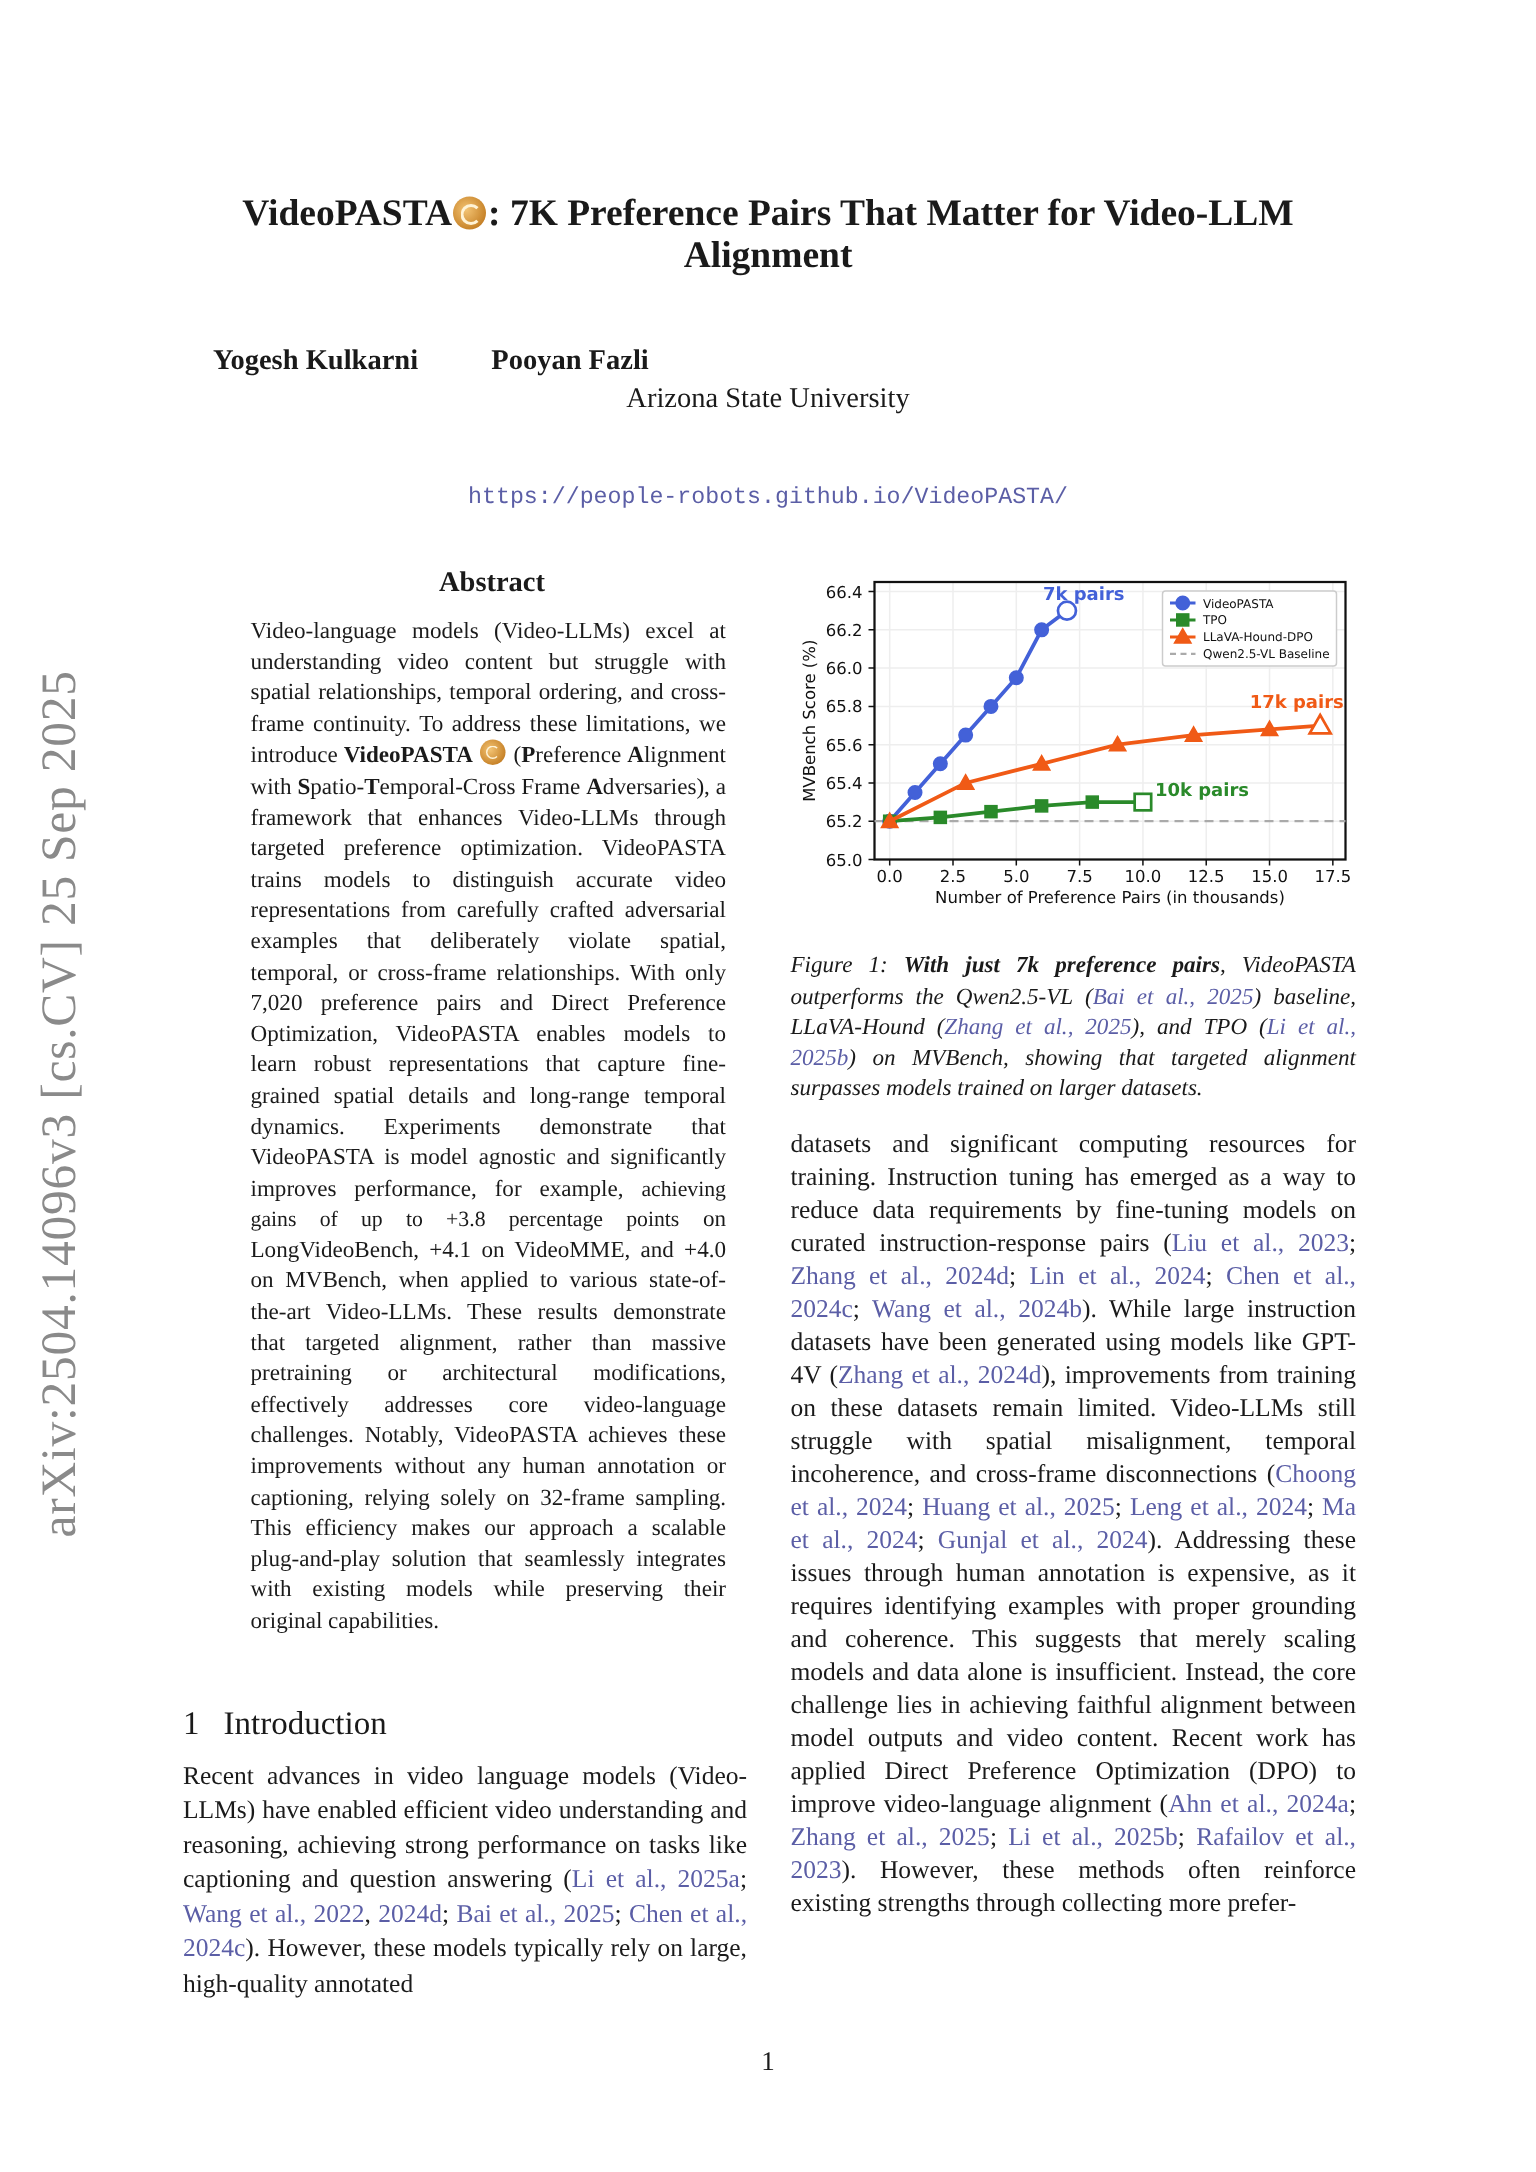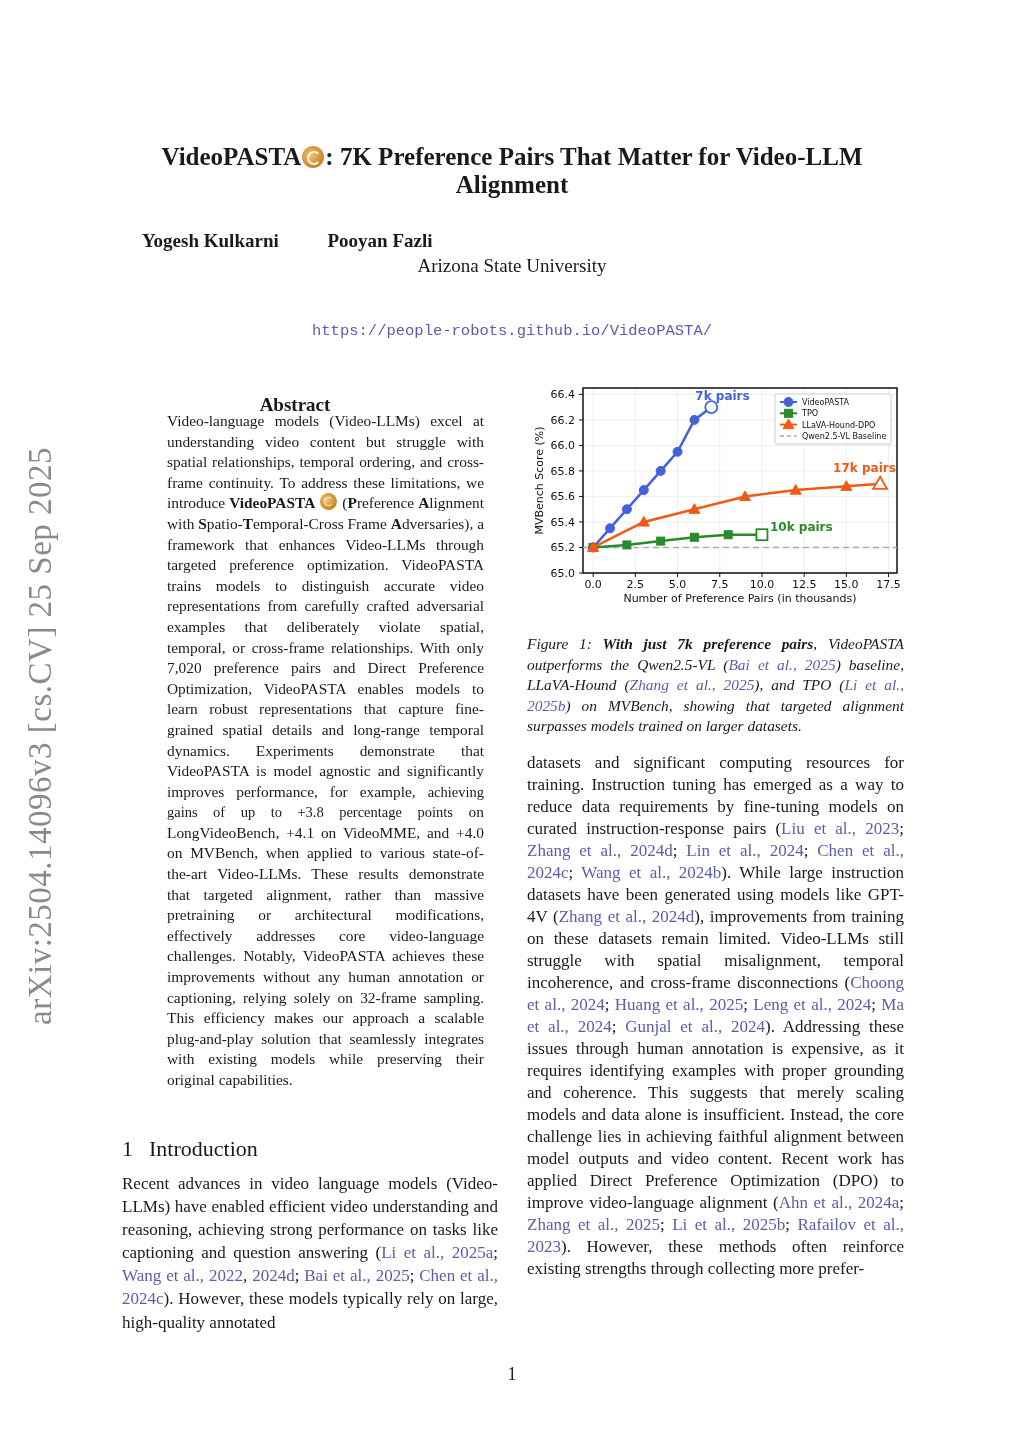--- a/index.html
+++ b/index.html
@@ -1,36 +1,36 @@
 <!DOCTYPE html>
 <html><head>
 <meta charset="utf-8">
 <style>
   html, body { margin:0; padding:0; background:#fff; }
   body { width:1024px; height:1448px; position:relative; overflow:hidden;
          font-family:"Liberation Serif", "DejaVu Serif", serif; color:#1a1a1a; }
-  .title { position:absolute; left:120px; width:784px; top:143px; text-align:center;
+  .title { position:absolute; left:120px; width:784px; top:129px; text-align:center;
            font-weight:bold; font-size:25px; line-height:28px; }
   .pasta-icon { display:inline-block; width:22px; height:22px; border-radius:50%;
            background:radial-gradient(circle at 40% 40%, #f3c373, #c8842a 70%, #a8651d);
            vertical-align:-3px; margin:0 1px; position:relative; }
   .pasta-icon::after { content:""; position:absolute; left:5px; top:5px; width:10px; height:10px;
            border:2px solid #fff3d6; border-radius:50%; border-right-color:transparent; }
   .pasta-icon.small { width:17px; height:17px; vertical-align:-2px; }
   .pasta-icon.small::after { left:4px; top:4px; width:7px; height:7px; border-width:1.5px; }
   .authors { position:absolute; left:120px; width:784px; top:230px; text-align:left;
            font-weight:bold; font-size:19px;font-family:Liberation Serif, serif; }
   .authors span { margin:0 22px; }
   .affil { position:absolute; left:120px; width:784px; top:255px; text-align:center; font-size:19px; }
   .url { position:absolute; left:120px; width:784px; top:282px; text-align:center;
          font-family:"Liberation Mono","DejaVu Sans Mono",monospace; font-size:15.5px; color:#5b5ea6;margin-top:40px; }
   .arxiv { position:absolute; left:22px; top:1025px; transform-origin:0 0; transform:rotate(-90deg);
            font-size:33px; color:#8a8a8a; white-space:nowrap; letter-spacing:0.5px; }
-  .abstract-title { position:absolute; left:135px; width:320px; top:378px; text-align:center;
-           font-weight:bold; font-size:19px;margin-top:16px; }
+  .abstract-title { position:absolute; left:168px; width:320px; top:378px; text-align:center;
+           font-weight:bold; font-size:19px; }
   .abstract { position:absolute; left:151px; width:317px; top:411px; font-size:15.4px;
            line-height:20.6px; text-align:justify; hyphens:manual;margin-left:16px; }
   .abstract .small { font-size:14.5px; }
   .sec-title { position:absolute; left:122px; top:1136px; font-weight:normal; font-size:22px; }
   .sec-title .num { margin-right:16px; }
   .intro-left { position:absolute; left:122px; width:376px; top:1172px; font-size:17px;
            line-height:23.1px; text-align:justify; }
   .cite { color:#5b5ea6; }
   .chart-wrap { position:absolute; left:527px; top:383px; width:380px; height:230px; }
   .caption { position:absolute; left:527px; width:377px; top:634px; font-size:15.4px;

